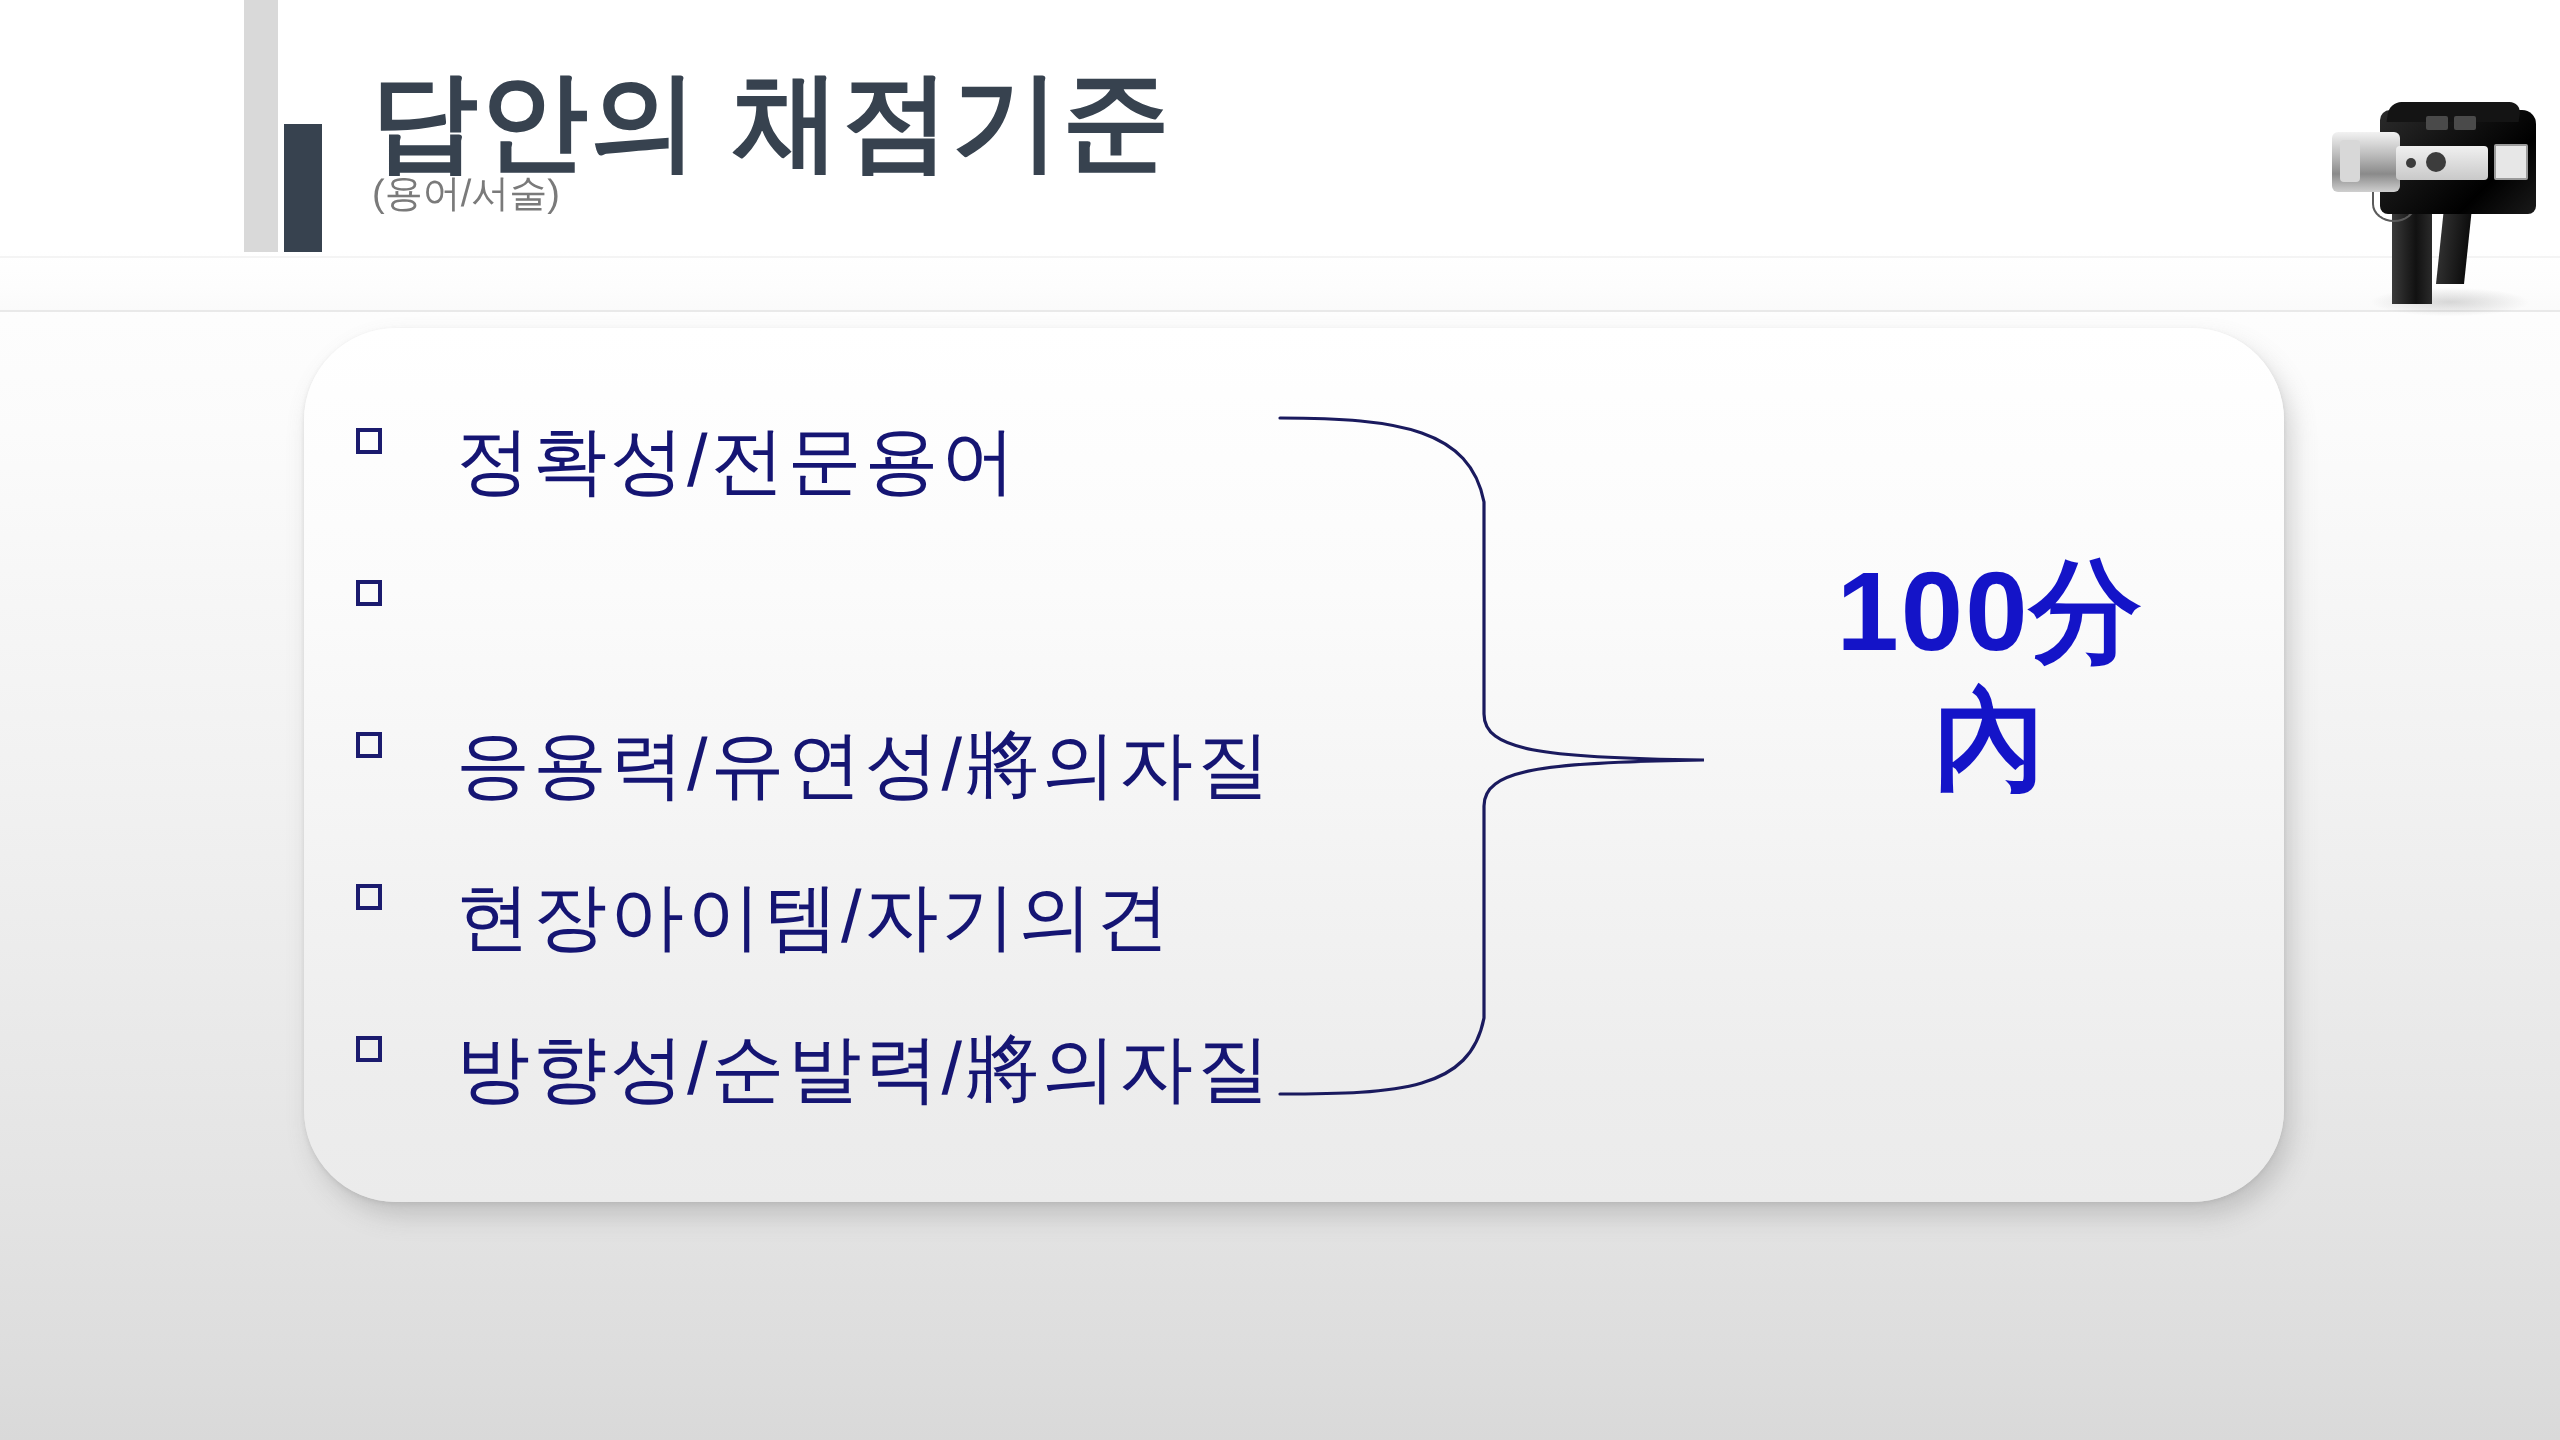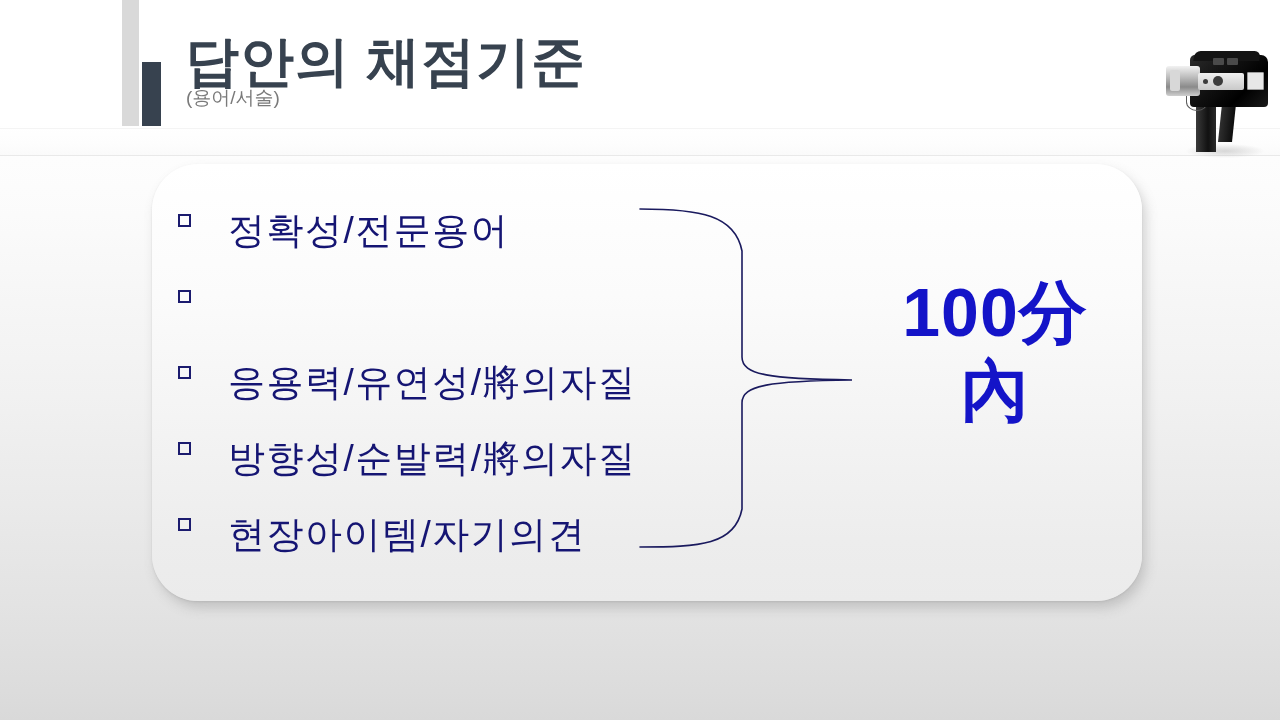--- a/index.html
+++ b/index.html
@@ -289,21 +289,21 @@
     height: 365px;
   }
 
   
   .score {
     position: absolute;
     left: 845px;
     top: 274px;
     width: 300px;
     text-align: center;
-    font-size: 68px;
+    font-size: 56px;
     font-weight: bold;
     color: #1414c8;
     line-height: 1.14;
     letter-spacing: 1px;
   }
   .score-line2 { display: block; }
 </style>
 </head>
 <body>
 
@@ -345,25 +345,25 @@
     </div>
     <div class="bullet-row">
       <span class="bullet-marker"></span>
     </div>
     <div class="bullet-row">
       <span class="bullet-marker"></span>
       <span class="bullet-text">응용력/유연성/將의자질</span>
     </div>
     <div class="bullet-row">
       <span class="bullet-marker"></span>
+      <span class="bullet-text">현장아이템/자기의견</span>
+    </div>
+    <div class="bullet-row">
+      <span class="bullet-marker"></span>
       <span class="bullet-text">방향성/순발력/將의자질</span>
-    </div>
-    <div class="bullet-row">
-      <span class="bullet-marker"></span>
-      <span class="bullet-text">현장아이템/자기의견</span>
     </div>
   </div>
 
   <svg class="brace" viewBox="0 0 240 365">
     <path d="M 10 14
              C 70 14, 105 20, 112 56
              L 112 162
              C 112 180, 140 184, 222 185
              C 140 186, 112 190, 112 208
              L 112 314

